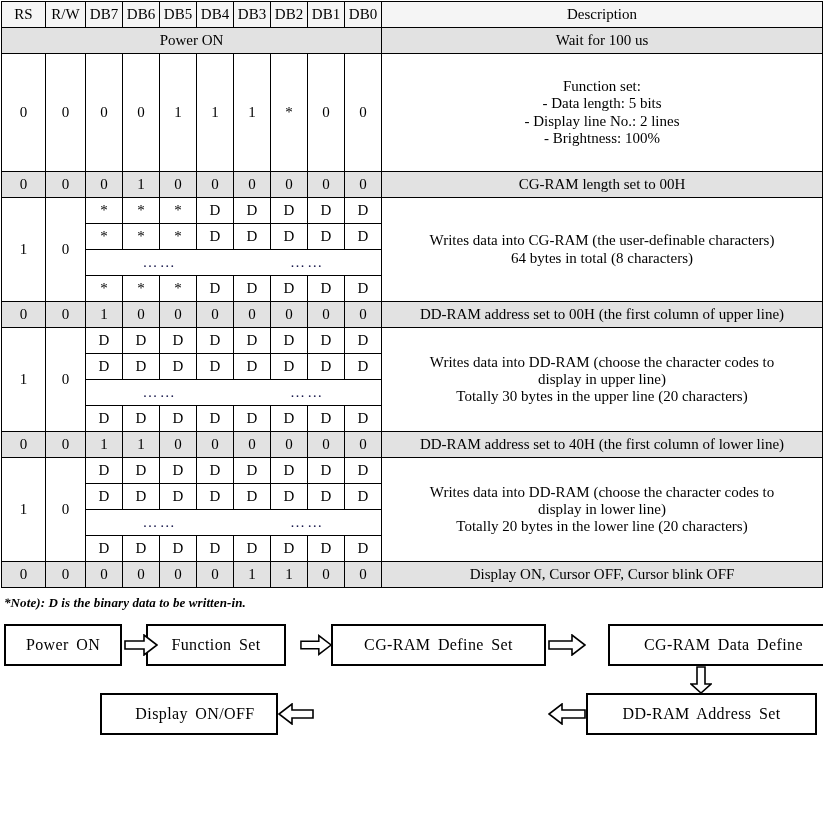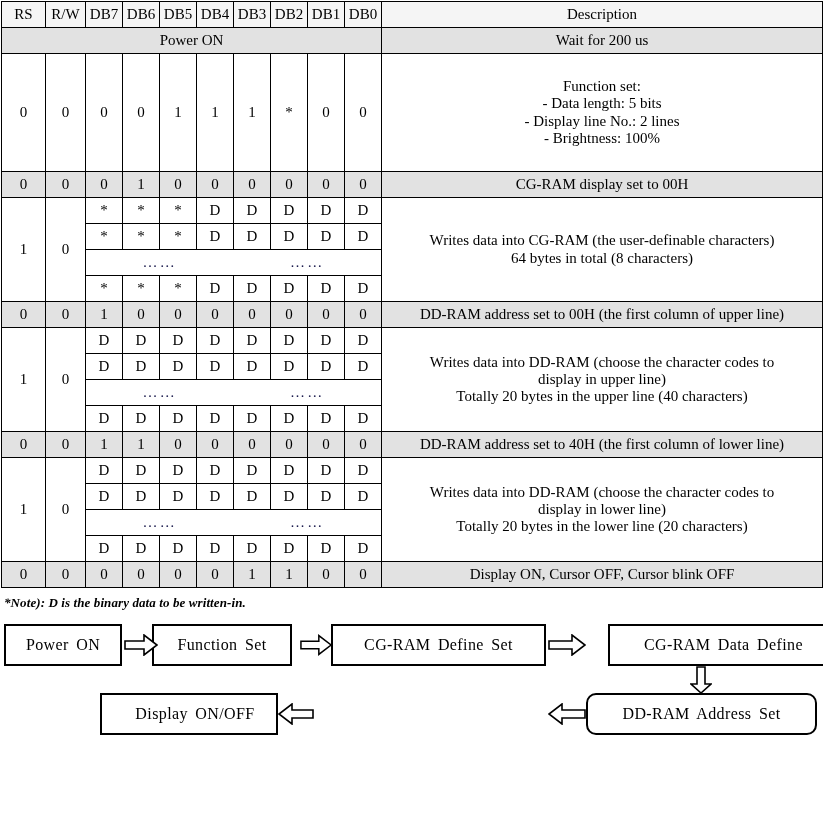--- a/index.html
+++ b/index.html
@@ -118,21 +118,21 @@
         <th>DB4</th>
         <th>DB3</th>
         <th>DB2</th>
         <th>DB1</th>
         <th>DB0</th>
         <th>Description</th>
       </tr>
 
       <tr class="gray bit">
         <td colspan="10">Power ON</td>
-        <td class="desc desc-mid">Wait for 200 us</td>
+        <td class="desc desc-mid">Wait for 100 us</td>
       </tr>
 
       <tr class="white tall">
         <td>0</td>
         <td>0</td>
         <td>0</td>
         <td>0</td>
         <td>1</td>
         <td>1</td>
         <td>1</td>
@@ -151,21 +151,21 @@
         <td>0</td>
         <td>0</td>
         <td>0</td>
         <td>1</td>
         <td>0</td>
         <td>0</td>
         <td>0</td>
         <td>0</td>
         <td>0</td>
         <td>0</td>
-        <td class="desc desc-mid">CG-RAM display set to 00H</td>
+        <td class="desc desc-mid">CG-RAM length set to 00H</td>
       </tr>
 
       <tr class="white bit">
         <td rowspan="4">1</td>
         <td rowspan="4">0</td>
         <td>*</td>
         <td>*</td>
         <td>*</td>
         <td>D</td>
         <td>D</td>
@@ -227,21 +227,21 @@
         <td>D</td>
         <td>D</td>
         <td>D</td>
         <td>D</td>
         <td>D</td>
         <td>D</td>
         <td>D</td>
         <td class="desc" rowspan="4">
           <div>Writes data into DD-RAM (choose the character codes to</div>
           <div>display in upper line)</div>
-          <div>Totally 20 bytes in the upper line (40 characters)</div>
+          <div>Totally 30 bytes in the upper line (20 characters)</div>
         </td>
       </tr>
       <tr class="white bit">
         <td>D</td>
         <td>D</td>
         <td>D</td>
         <td>D</td>
         <td>D</td>
         <td>D</td>
         <td>D</td>
@@ -341,26 +341,26 @@
       </tr>
 
     </tbody>
   </table>
 
   <div class="note">*Note): D is the binary data to be written-in.</div>
 
   <div class="flow">
 
     <div class="fbox" style="left:4px;  top:4px; width:118px;">Power  ON</div>
-    <div class="fbox" style="left:152px;top:4px; width:140px;text-align:right;">Function  Set</div>
+    <div class="fbox" style="left:146px;top:4px; width:140px;text-align:right;">Function  Set</div>
     <div class="fbox" style="left:331px;top:4px; width:215px;">CG-RAM  Define  Set</div>
     <div class="fbox" style="left:608px;top:4px; width:231px;">CG-RAM  Data  Define</div>
 
     <div class="fbox" style="left:100px;top:73px; width:178px;padding-left:12px;">Display  ON/OFF</div>
-    <div class="fbox" style="left:586px;top:73px; width:231px;border-radius:10px;">DD-RAM  Address  Set</div>
+    <div class="fbox" style="left:586px;top:73px; width:231px;">DD-RAM  Address  Set</div>
 
     <div class="farrow" style="left:124px;top:14px;">
       <svg width="34" height="22" viewBox="0 0 34 22">
         <path d="M1,7 L20,7 L20,1 L33,11 L20,21 L20,15 L1,15 Z" fill="#ffffff" stroke="#000000" stroke-width="1.6" stroke-linejoin="miter"></path>
       </svg>
     </div>
 
     <div class="farrow" style="left:300px;top:14px;">
       <svg width="32" height="22" viewBox="0 0 34 22">
         <path d="M1,7 L20,7 L20,1 L33,11 L20,21 L20,15 L1,15 Z" fill="#ffffff" stroke="#000000" stroke-width="1.6" stroke-linejoin="miter"></path>

